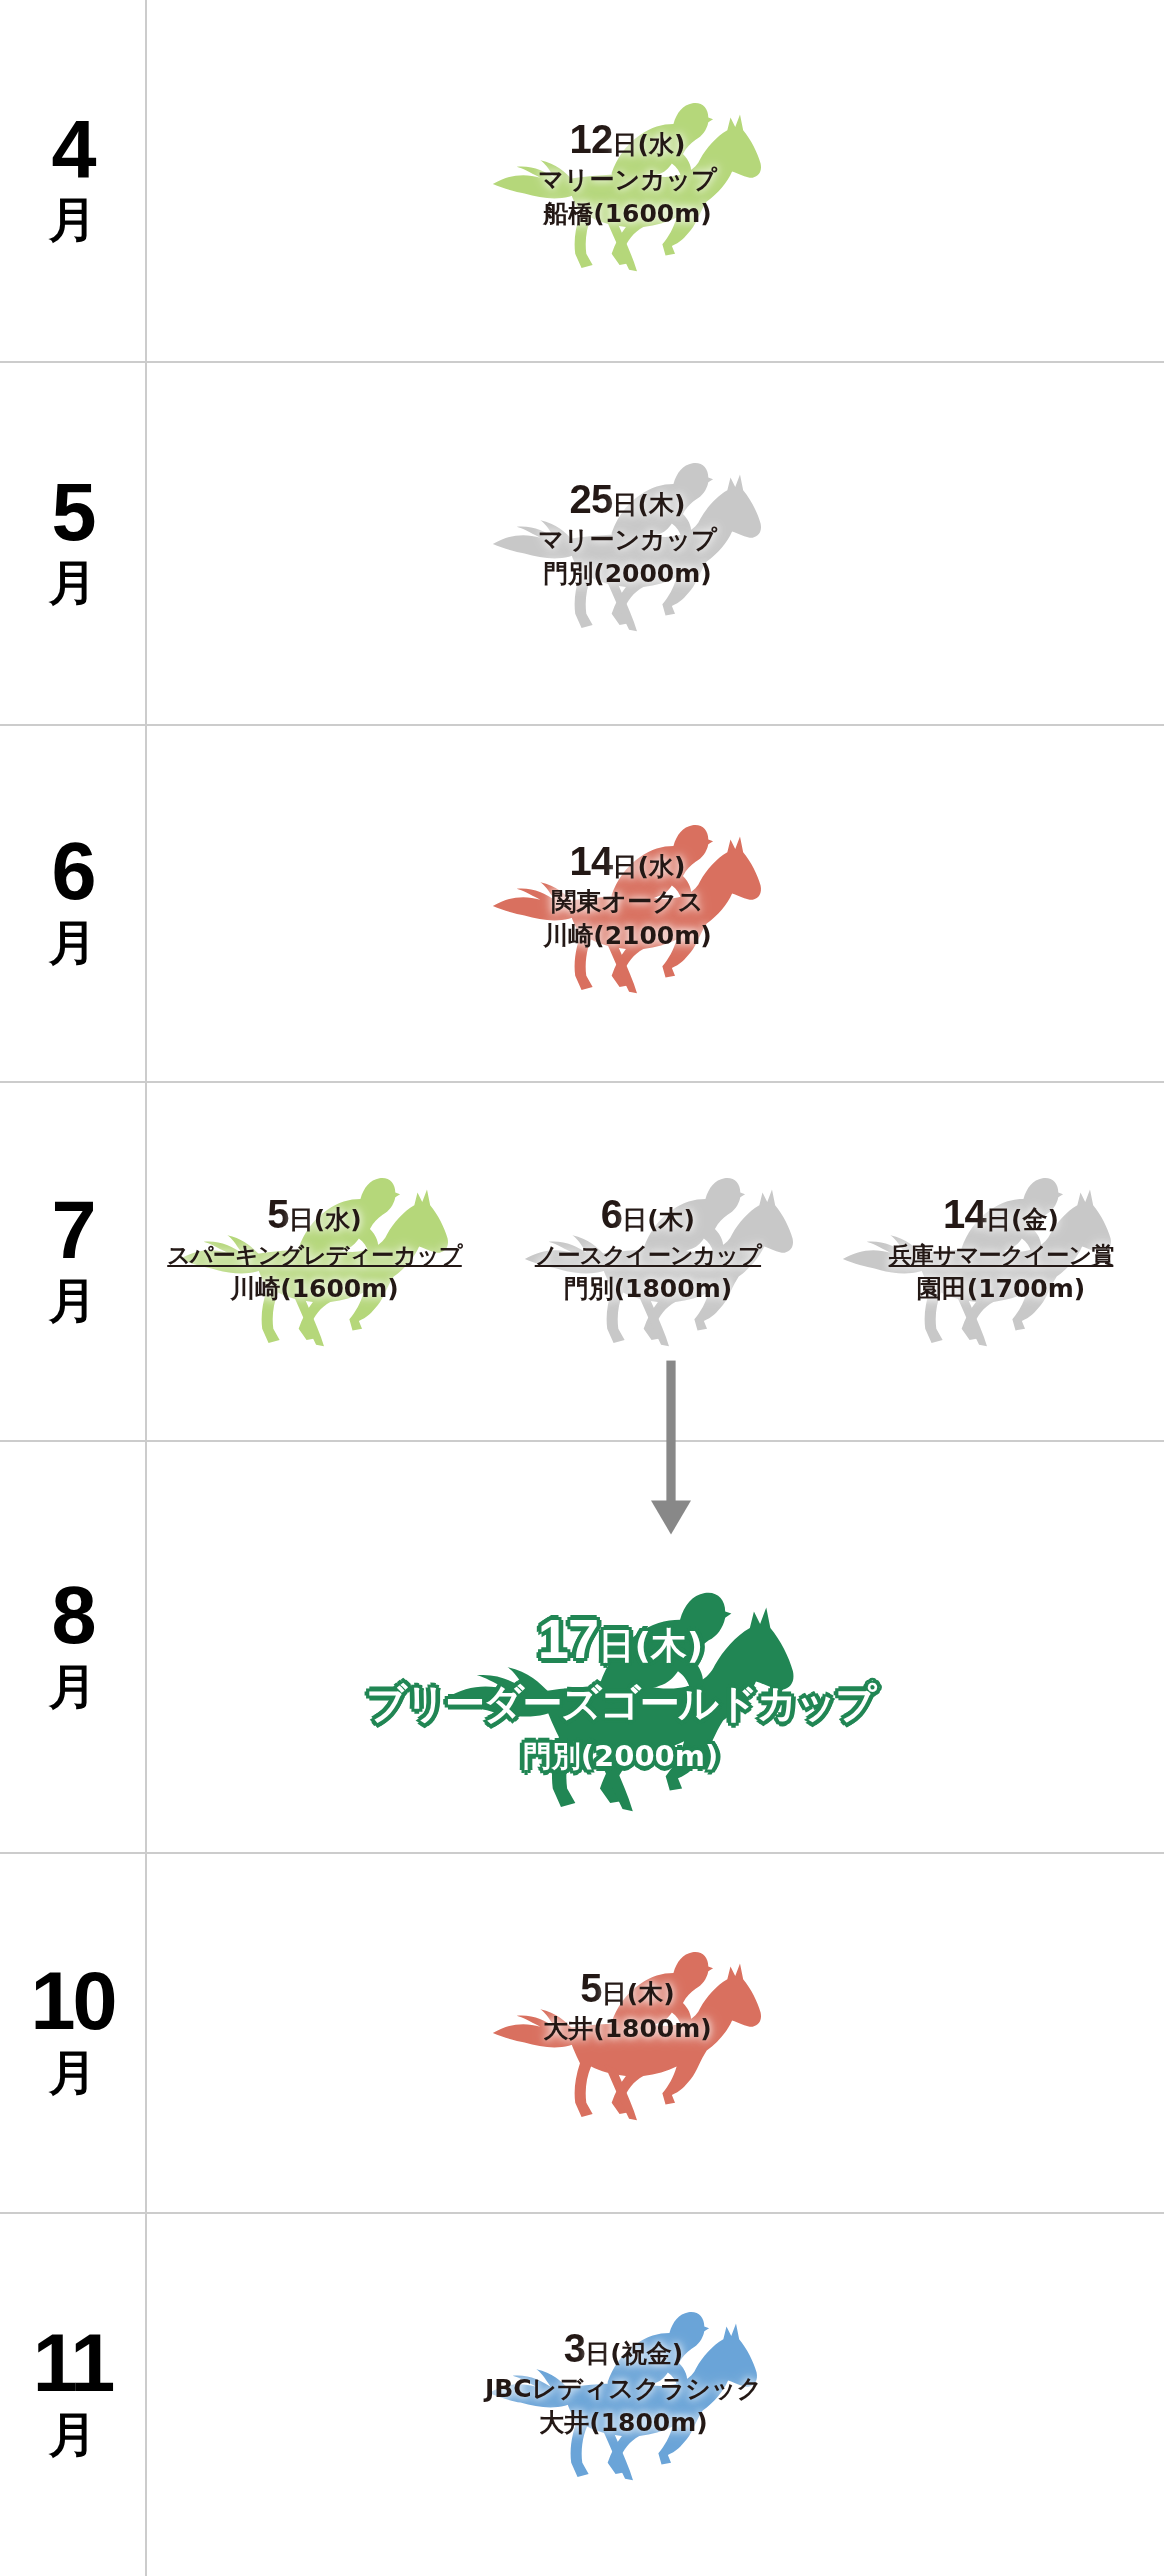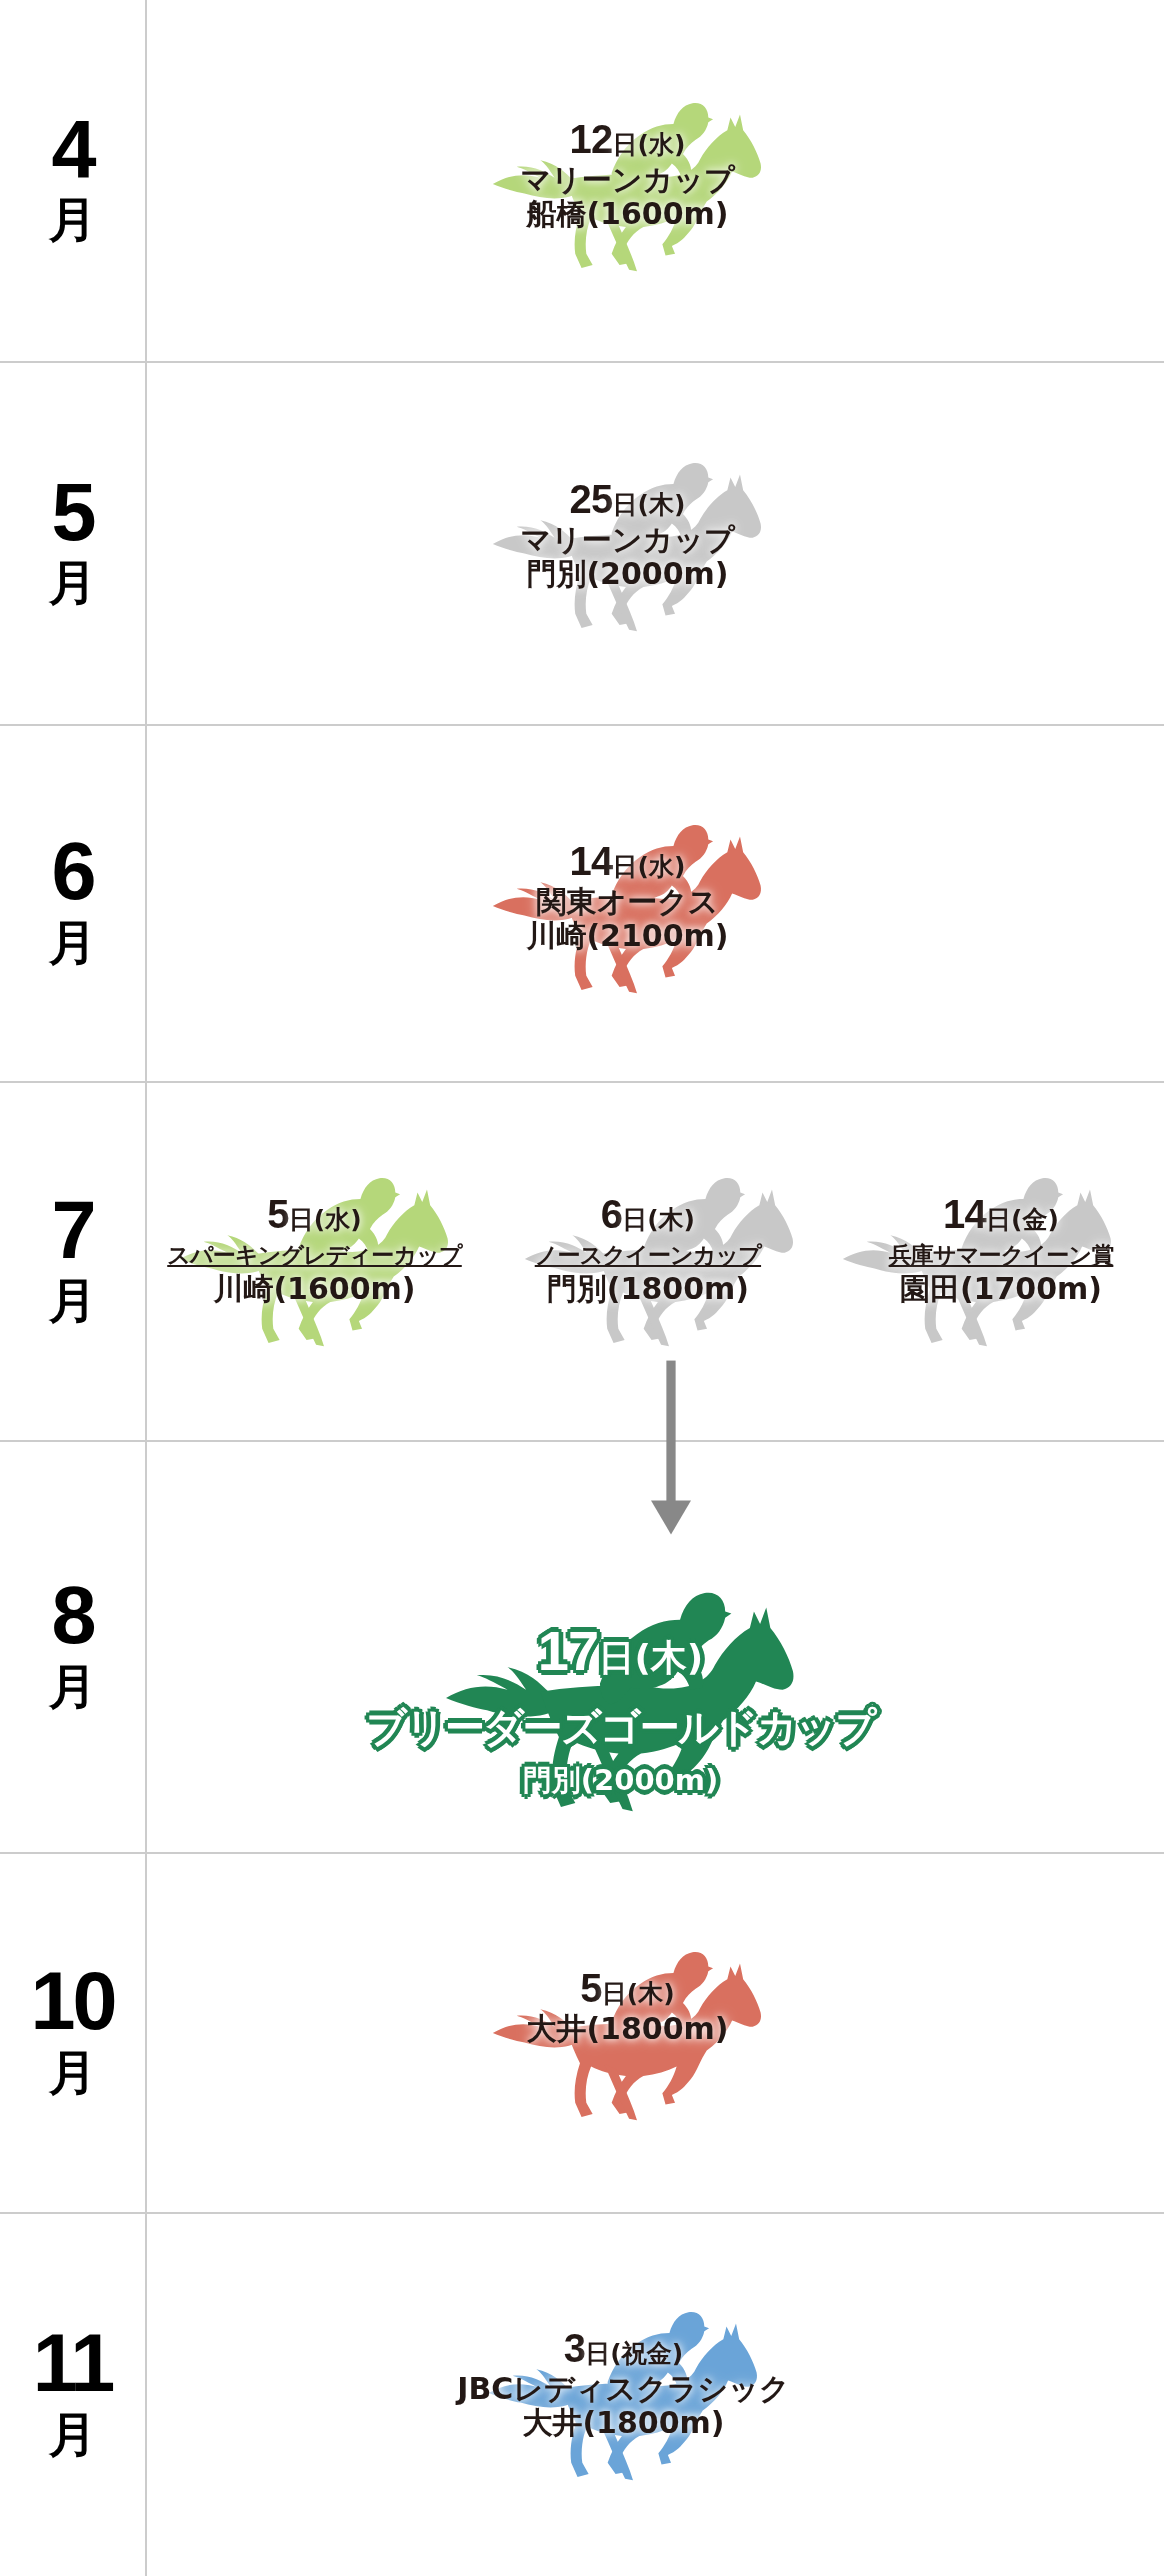--- a/index.html
+++ b/index.html
@@ -11,32 +11,32 @@
                border-right:2.3px solid #cccccc; box-sizing:border-box;
                display:flex; flex-direction:column; align-items:center; justify-content:center; }
   .month-num { font-family:"Liberation Sans",sans-serif; font-weight:bold; font-size:81px; line-height:75px; color:#000; letter-spacing:-3.1px; }
   .month-kanji { font-family:"DejaVu Sans",sans-serif; font-weight:bold; font-size:48px; line-height:59px; color:#000; margin-top:3.1px; }
   .race { position:absolute; width:279px; height:179px; }
   .race .horse { position:absolute; left:0; top:0; width:279px; height:179px; }
   .race .text { position:absolute; left:-47px; right:-47px; top:26.4px; text-align:center; }
   .race .date { font-family:"Liberation Sans",sans-serif; font-weight:bold; font-size:40px; line-height:36px; letter-spacing:-0.8px;
                 text-shadow:0 0 7.8px rgba(255,255,255,0.95),0 0 14px rgba(255,255,255,0.8); }
   .race .date .small { font-family:"DejaVu Sans",sans-serif; font-size:25px; letter-spacing:0; }
-  .race .name, .race .venue { font-family:"DejaVu Sans",sans-serif; font-weight:bold; font-size:30px; line-height:34px; white-space:nowrap;
+  .race .name, .race .venue { font-family:"DejaVu Sans",sans-serif; font-weight:bold; font-size:25px; line-height:34px; white-space:nowrap;
                 text-shadow:0 0 7.8px rgba(255,255,255,0.95),0 0 14px rgba(255,255,255,0.8); }
   .race .name.narrow { font-size:23px; letter-spacing:-0.8px;text-decoration:underline; }
   
   .race.featured { width:349px; height:311px; }
   .race.featured .horse { width:349px; height:311px; }
   .race.featured .text { left:-93px; right:-93px; top:64px; }
   .race.featured .date, .race.featured .name, .race.featured .venue {
     color:#ffffff; text-shadow:none;
     -webkit-text-stroke:0; paint-order:stroke fill;
   }
-  .race.featured .date { font-size:56px; line-height:88px;
+  .race.featured .date { font-size:56px; line-height:64px;
     text-shadow: 2.3px 0 0 #218654,-2.3px 0 0 #218654,0 2.3px 0 #218654,0 -2.3px 0 #218654,
                  3.1px 3.1px 0 #218654,-3.1px -3.1px 0 #218654,3.1px -3.1px 0 #218654,-3.1px 3.1px 0 #218654,
                  4.7px 0 0 #218654,-4.7px 0 0 #218654,0 4.7px 0 #218654,0 -4.7px 0 #218654; }
   .race.featured .date .small { font-size:36px; }
   .race.featured .name { font-size:40px; line-height:51px; letter-spacing:-1.6px;
     text-shadow: 2.3px 0 0 #218654,-2.3px 0 0 #218654,0 2.3px 0 #218654,0 -2.3px 0 #218654,
                  3.1px 3.1px 0 #218654,-3.1px -3.1px 0 #218654,3.1px -3.1px 0 #218654,-3.1px 3.1px 0 #218654,
                  4.7px 0 0 #218654,-4.7px 0 0 #218654,0 4.7px 0 #218654,0 -4.7px 0 #218654; }
   .race.featured .venue { font-size:29px; line-height:54px;
     text-shadow: 2.3px 0 0 #218654,-2.3px 0 0 #218654,0 2.3px 0 #218654,0 -2.3px 0 #218654,

